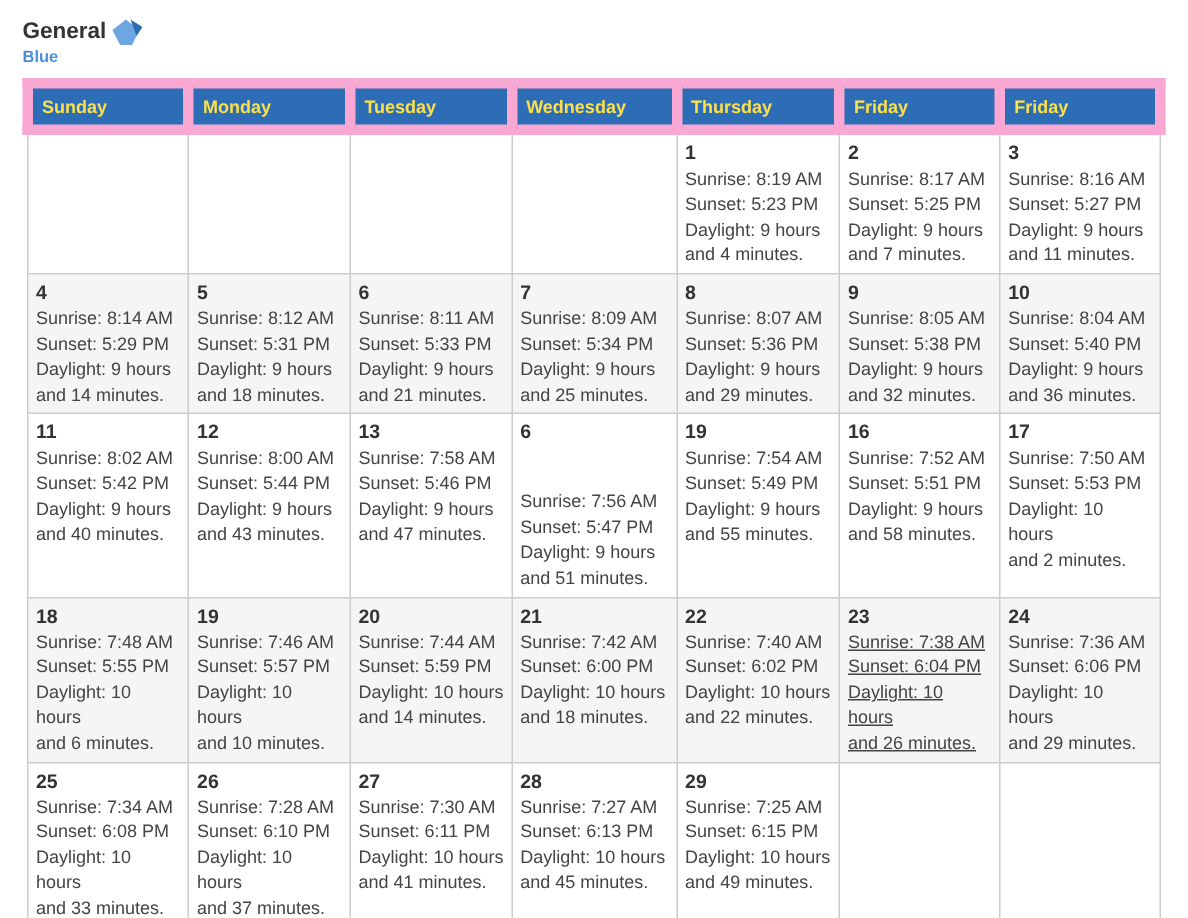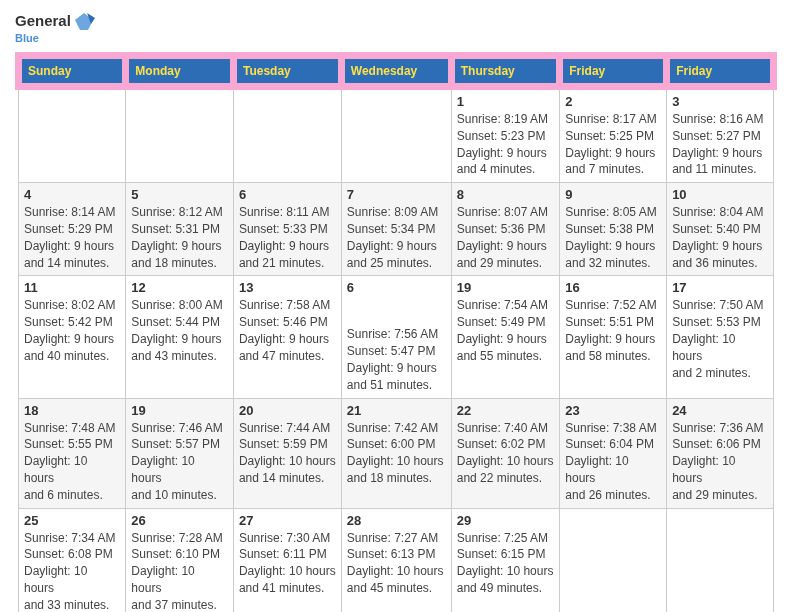--- a/index.html
+++ b/index.html
@@ -252,21 +252,21 @@
           </td>
           <td>
             <span class="day-number">22</span>
             <div class="day-info" style="white-space: pre-line;">Sunrise: 7:40 AM
 Sunset: 6:02 PM
 Daylight: 10 hours
 and 22 minutes.</div>
           </td>
           <td>
             <span class="day-number">23</span>
-            <div class="day-info" style="white-space: pre-line;">Sunrise: 7:38 AM
+            <div class="day-info" style="white-space: pre-line; text-decoration: underline;">Sunrise: 7:38 AM
 Sunset: 6:04 PM
 Daylight: 10 hours
 and 26 minutes.</div>
           </td>
           <td>
             <span class="day-number">24</span>
             <div class="day-info" style="white-space: pre-line;">Sunrise: 7:36 AM
 Sunset: 6:06 PM
 Daylight: 10 hours
 and 29 minutes.</div>

